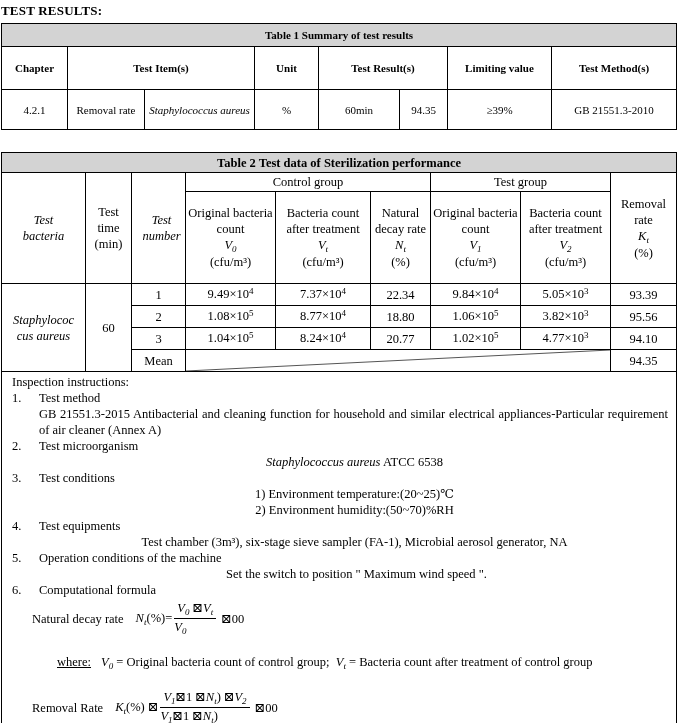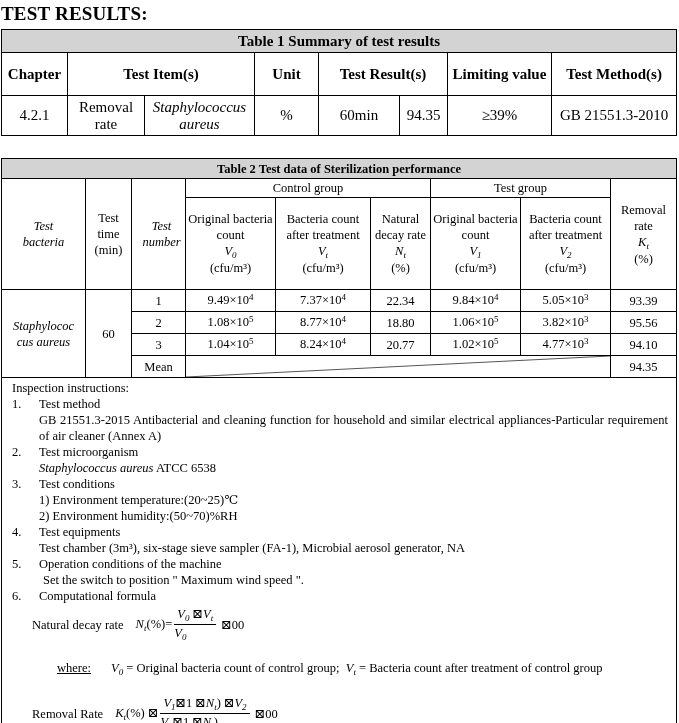--- a/index.html
+++ b/index.html
@@ -1,50 +1,50 @@
 <!DOCTYPE html>
 <html><head>
 <meta charset="utf-8">
 <style>
   html,body{margin:0;padding:0;}
   body{
     width:679px;height:723px;overflow:hidden;background:#fff;color:#000;
     font-family:"Liberation Serif","DejaVu Serif","DejaVu Sans",serif;
     font-size:13px;
   }
-  .heading{font-weight:bold;font-size:19px;margin:3px 0 4px 1px;letter-spacing:0.2px;}
+  .heading{font-weight:bold;font-size:13px;margin:3px 0 4px 1px;letter-spacing:0.2px;}
   table{border-collapse:collapse;table-layout:fixed;width:676px;margin-left:1px;}
   td{border:1px solid #000;text-align:center;vertical-align:middle;padding:1px 2px;overflow:hidden;}
   .titlebar{background:#d3d3d3;font-weight:bold;font-size:13px;}
-  .t1 td{font-size:15px;}
+  .t1 td{font-size:11px;}
   .t1 .hdr{font-weight:bold;}
   .t2{margin-top:22px;}
   .t2 td{font-size:12.5px;line-height:16px;}
   i{}
   sub.s{font-size:9px;font-style:italic;vertical-align:baseline;position:relative;top:3px;}
   sup.e{font-size:9px;vertical-align:baseline;position:relative;top:-4px;}
   .w55{width:55px;margin:0 auto;font-style:italic;}
   .diag{position:relative;padding:0;}
   .diag svg{position:absolute;left:0;top:0;width:100%;height:100%;display:block;}
   
   .ins{
     text-align:left;vertical-align:top;height:349px;
     padding:2px 6px 2px 10px;font-size:12.8px;line-height:17px;
   }
   .item .inum{display:inline-block;width:27px;}
-  .ibody{margin-left:27px;}
+  .ibody{margin-left:27px;text-align:center;}
   .ibody.just{text-align:justify;margin-right:2px;}
   .ibody.shift{margin-left:31px;}
   .formula{display:flex;align-items:center;margin:3px 0 2px 20px;white-space:pre;}
   .formula .flabel{margin-right:12px;}
   .frac{display:inline-flex;flex-direction:column;margin:0 2px;line-height:15px;}
   .fnum{border-bottom:1px solid #000;padding:0 3px 1px 3px;}
   .fden{padding-top:1px;}
   .where{margin:1px 0 2px 20px;white-space:pre-wrap;}
-  .where .wlabel{margin-right:20px;text-decoration:underline;}
+  .where .wlabel{margin-right:10px;text-decoration:underline;}
 </style>
 </head>
 <body>
 
 <div class="heading">TEST RESULTS:</div>
 
 <table class="t1">
   <colgroup>
     <col style="width:66px">
       <col style="width:77px">

